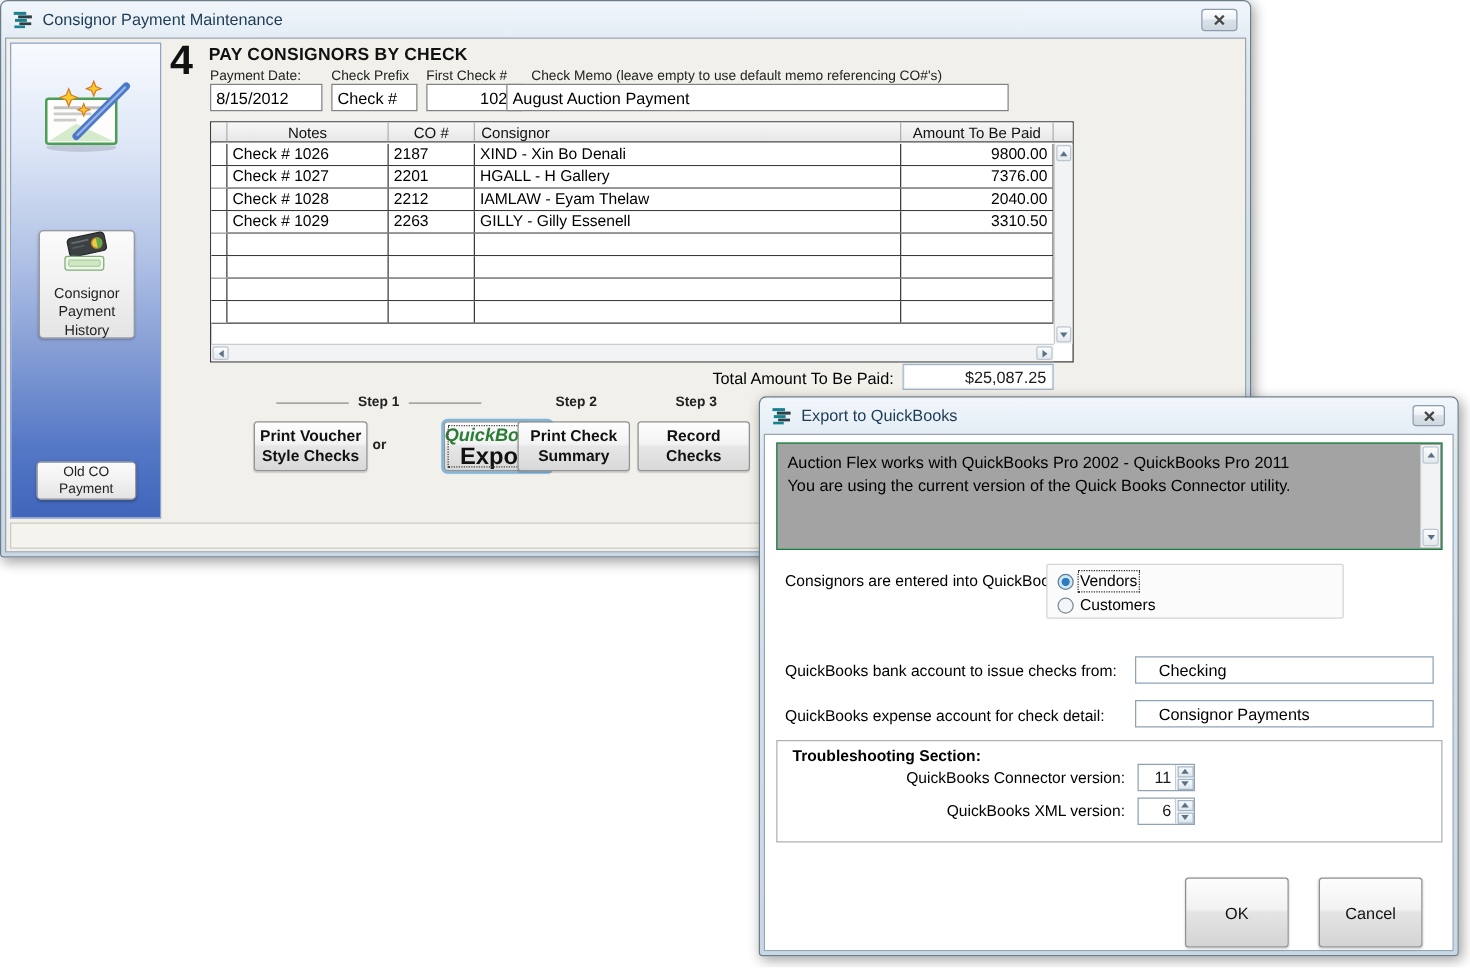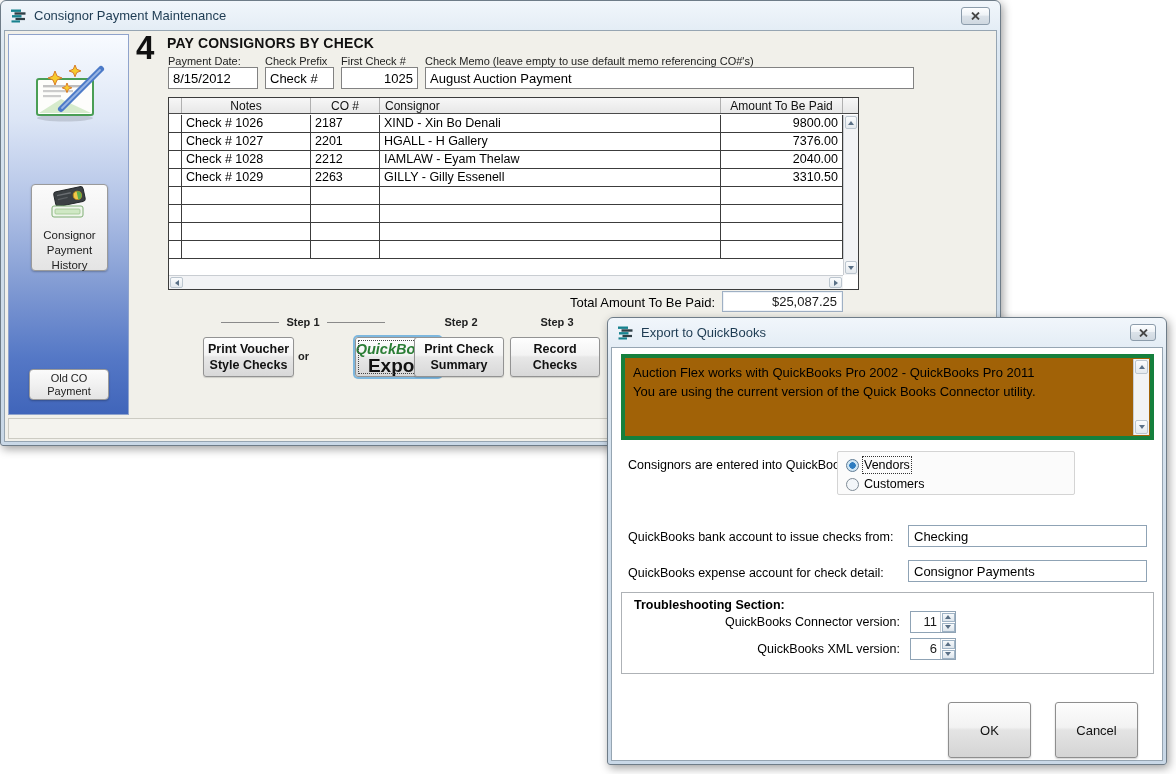--- a/index.html
+++ b/index.html
@@ -84,37 +84,37 @@
            background:linear-gradient(180deg,#fefefe 0%,#f3f3f3 45%,#e7e7e7 50%,#d8d8d8 100%);
            display:flex; flex-direction:column; align-items:center; justify-content:center;
            font-size:12.5px; font-weight:bold; line-height:16px; color:#111; box-shadow:0 1px 1px rgba(0,0,0,0.15); }
   .qb-btn { box-shadow:0 0 0 2px #7db7de, 0 1px 2px rgba(0,0,0,0.2); outline:1px dotted #444; outline-offset:-4px;margin-left:36px; }
   .qb-line1 { color:#2a7d35; font-style:italic; font-size:14.5px; font-weight:bold; line-height:17px; }
   .qb-line2 { font-size:19px; line-height:15px; }
 
   .statusbar { position:absolute; left:3px; top:387px; width:985px; height:21px; background:#f4f3ee; border:1px solid #cccbc3; }
 
   
-  .info-box { position:absolute; left:9px; top:6px; width:533px; height:86px; background:#a16207; border:4px solid #15803d; }
+  .info-box { position:absolute; left:9px; top:6px; width:533px; height:86px; background:#a3a3a3; border:1px solid #15803d; }
   .info-text { position:absolute; left:8px; top:5px; right:22px; font-size:13px; line-height:19px; color:#000; }
   .info-scroll { position:absolute; top:1px; right:1px; bottom:1px; width:16px; background:#f2f3f5; border-left:1px solid #c9cdd2; }
   .info-scroll .sbtn { left:1px; width:13px; height:14px; }
   .info-scroll .sbtn.top { top:1px; } .info-scroll .sbtn.bot { bottom:1px; }
 
   .dlg-label { position:absolute; font-size:12.5px; color:#000; white-space:nowrap; }
   .radio-group { position:absolute; left:225px; top:103px; width:238px; height:44px; background:#fbfbfb; border:1px solid #d4d4d4; border-radius:2px; }
   .radio-row { position:absolute; left:8px; display:flex; align-items:center; gap:5px; }
   .radio { width:13px; height:13px; border-radius:50%; border:1px solid #7f8b96; background:#f3f6f9; position:relative; }
   .radio.checked { background:radial-gradient(circle at 50% 50%, #2d7cc0 0 3px, #cfe6f5 3.5px 100%); border-color:#5f7But; }
   .radio.checked { border-color:#5f7b94; }
   .radio-label { font-size:12.5px; color:#000; }
   .radio-label.focused { outline:1px dotted #333; outline-offset:1px; }
 
   .dlg-field { position:absolute; left:296px; width:239px; height:22px; background:#fff; border:1px solid #8fa3b5; font-size:13px;
-               padding:0 5px; color:#000; font-family:"Liberation Sans",sans-serif; }
+               padding:0 18px; color:#000; font-family:"Liberation Sans",sans-serif; }
 
   .group-box { position:absolute; left:9px; top:244px; width:533px; height:82px; border:1px solid #aeb2b6; background:#fff; }
   .group-title { position:absolute; left:12px; top:5px; font-size:12.5px; font-weight:bold; color:#000; }
   .spin-label { position:absolute; left:30px; width:248px; text-align:right; font-size:12.5px; color:#000; }
   .spinner { position:absolute; left:288px; width:46px; height:22px; border:1px solid #8fa3b5; background:#fff; display:flex; }
   .spin-val { flex:1; font-size:13px; line-height:20px; text-align:right; padding-right:3px; }
   .spin-arrows { width:15px; border-left:1px solid #c2cdd6; display:flex; flex-direction:column; }
   .spin-arrows .sa { flex:1; background:linear-gradient(180deg,#f7fafc,#dde5ec); border:1px solid #9fb3c5; margin:0.5px;
                      display:flex; align-items:center; justify-content:center; }
 
@@ -195,21 +195,21 @@
       <div class="page-heading">PAY CONSIGNORS BY CHECK</div>
 
       <div class="flabel" style="left:163px;">Payment Date:</div>
       <div class="flabel" style="left:260px;">Check Prefix</div>
       <div class="flabel" style="left:336px;">First Check #</div>
       <div class="flabel" style="left:420px;">Check Memo (leave empty to use default memo referencing CO#'s)</div>
 
       <input class="tfield" style="left: 163px; width: 90px;" value="8/15/2012">
       <input class="tfield" style="left: 260px; width: 69px;" value="Check #">
       <input class="tfield right" style="left: 336px; width: 77px;" value="1025">
-      <input class="tfield" style="left: 420px; width: 489px;" value="August Auction Payment">
+      <input class="tfield" style="left: 400px; width: 402px;" value="August Auction Payment">
 
       <div class="grid">
         <div class="thead">
           <div class="hcell"></div>
           <div class="hcell">Notes</div>
           <div class="hcell">CO #</div>
           <div class="hcell left">Consignor</div>
           <div class="hcell">Amount To Be Paid</div>
         </div>
         <div class="tbody">

